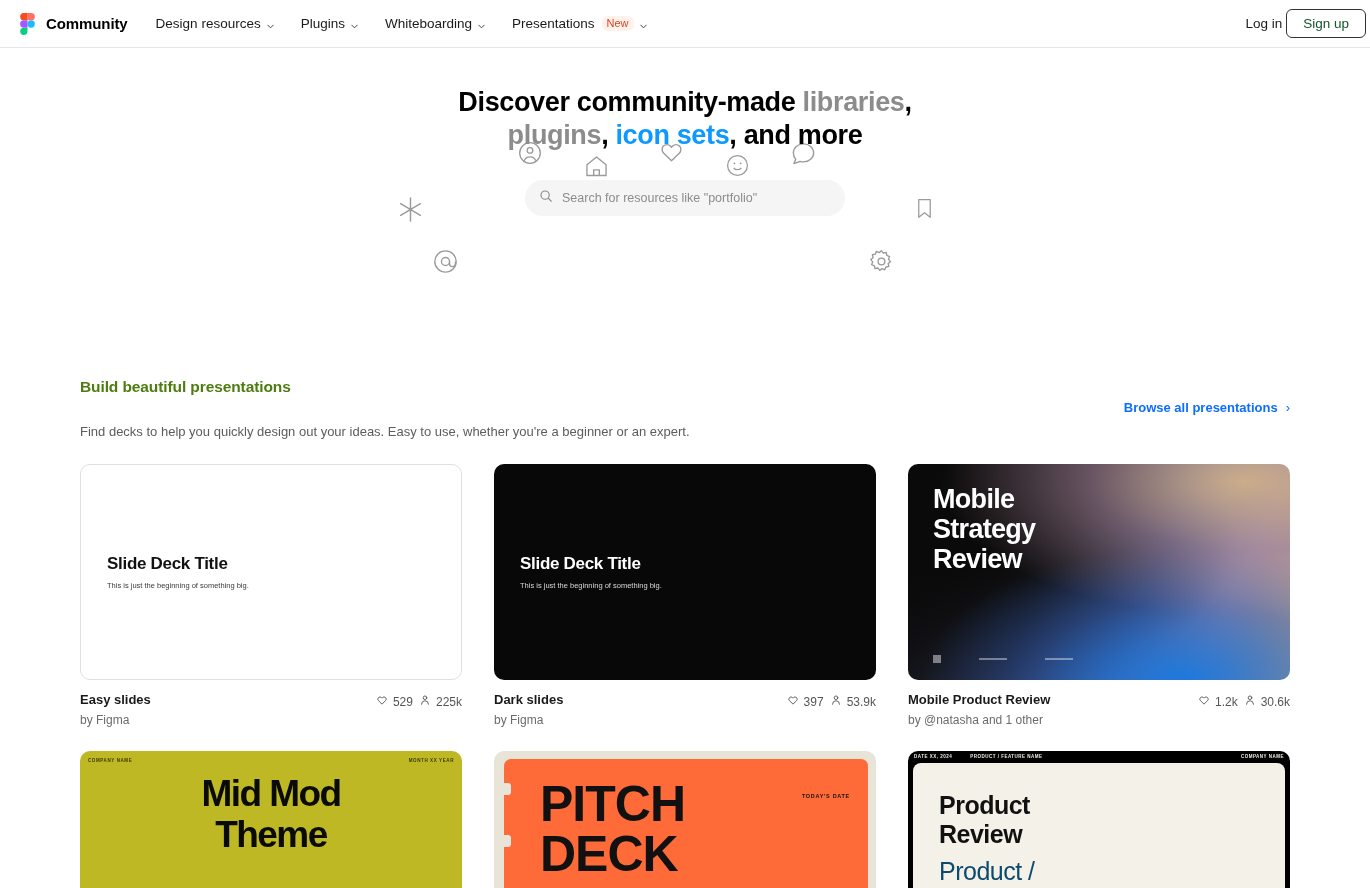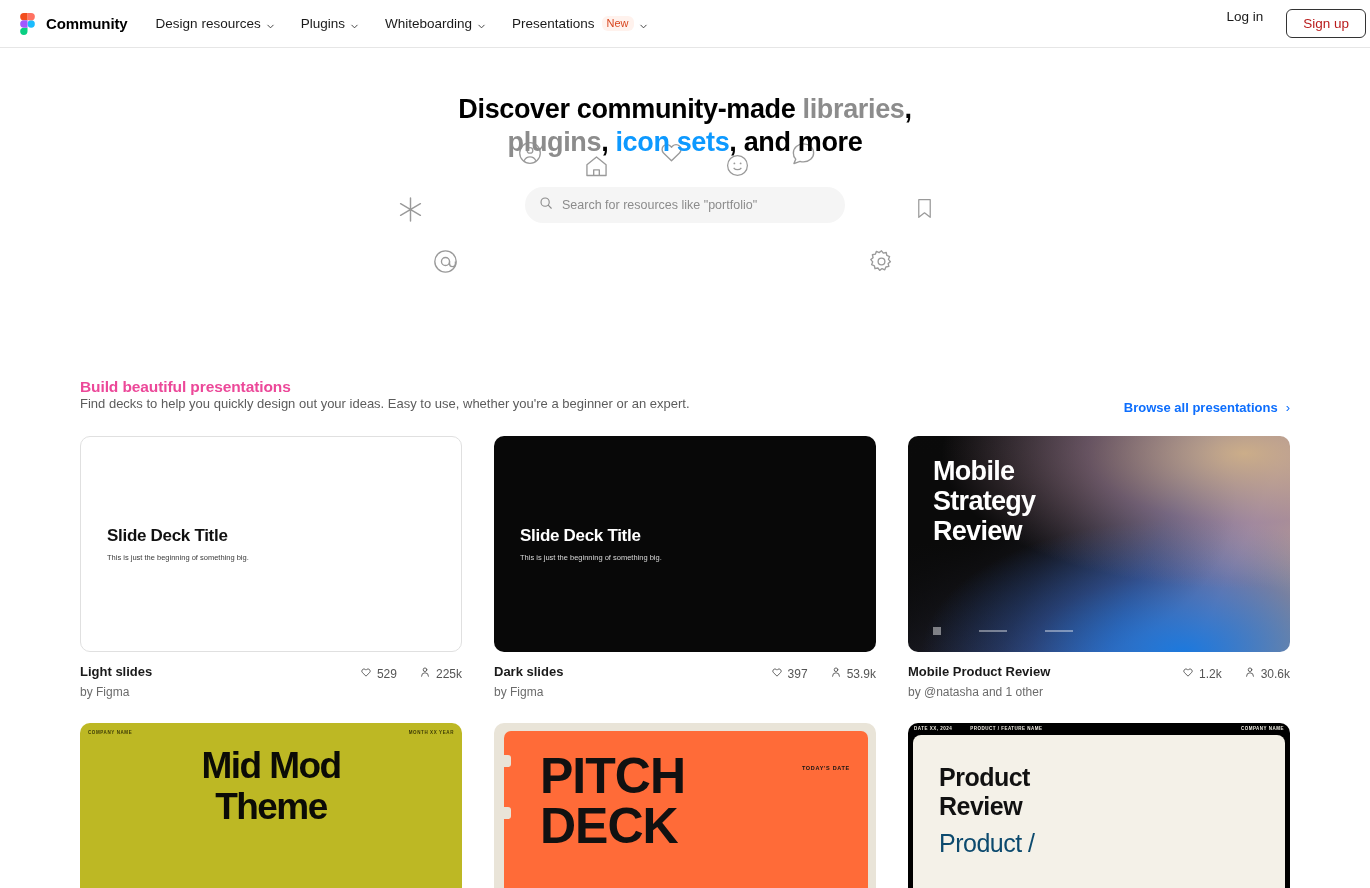--- a/index.html
+++ b/index.html
@@ -64,51 +64,51 @@
     background: #fff2ed;
     border-radius: 6px;
     padding: 2px 5px;
     font-weight: normal;
     line-height: 1;
     margin-left: 2px;
   }
   .header-right {
     margin-left: auto;
     display: flex;
-    align-items: flex-start;
-    gap: 23px;
+    align-items: center;
+    gap: 4px;
   }
   .login-link {
     font-size: 13.5px;
     color: #1a1a1a;
     cursor: pointer;
     white-space: nowrap;
   }
   .signup-btn {
     font-size: 13.5px;
-    color: #b91c1c;
+    color: #14532d;
     border: 1px solid #333;
     border-radius: 6px;
     padding: 7px 16px;
     background: #fff;
     cursor: pointer;
     white-space: nowrap;
     line-height: 1;
   }
 
   
   .hero {
     position: relative;
     height: 330px;
     width: 100%;
   }
   .hero-inner {
     position: absolute;
     left: 0; right: 0;
-    top: 45px;
+    top: 38px;
     text-align: center;
   }
   .hero-title {
     font-size: 27px;
     font-weight: bold;
     line-height: 33px;
     letter-spacing: -0.35px;
     color: #000;
     max-width: 520px;
     margin: 0 auto;
@@ -145,27 +145,27 @@
     padding: 0 80px;
     position: relative;
   }
   .section-head {
     position: relative;
     padding-top: 0px;
   }
   .section-title {
     font-size: 15.5px;
     font-weight: bold;
-    color: #ec4899;
+    color: #4d7c0f;
     letter-spacing: -0.1px;
   }
   .section-sub {
     font-size: 13px;
     color: #5c5c5c;
-    margin-top: 0;
+    margin-top: 28px;
   }
   .browse-link {
     position: absolute;
     right: 0;
     top: 22px;
     display: flex;
     align-items: center;
     gap: 8px;
     color: #0d6efd;
     font-size: 13px;
@@ -205,21 +205,21 @@
   .card-author {
     font-size: 12px;
     color: #6b6b6b;
     margin-top: 6px;
     white-space: nowrap;
   }
   .meta-right {
     margin-left: auto;
     display: flex;
     align-items: center;
-    gap: 22px;
+    gap: 6px;
     padding-top: 2px;
   }
   .stat {
     display: flex;
     align-items: center;
     gap: 5px;
     font-size: 12px;
     color: #555;
   }
 
@@ -535,21 +535,21 @@
 
   <div class="grid">
 
     <div class="card">
       <div class="thumb t-light">
         <div class="st">Slide Deck Title</div>
         <div class="ss">This is just the beginning of something big.</div>
       </div>
       <div class="meta">
         <div class="meta-left">
-          <div class="card-title">Light slides</div>
+          <div class="card-title">Easy slides</div>
           <div class="card-author">by Figma</div>
         </div>
         <div class="meta-right">
           <div class="stat">
             <span>
               <svg width="12" height="12" viewBox="0 0 24 24" fill="none" stroke="#555" stroke-width="1.8" stroke-linejoin="round">
                 <path d="M12 20.3l-7.1-7a4.3 4.3 0 0 1 6.1-6.1l1 1 1-1a4.3 4.3 0 0 1 6.1 6.1z"></path>
               </svg>
             </span>
             <span>529</span>

